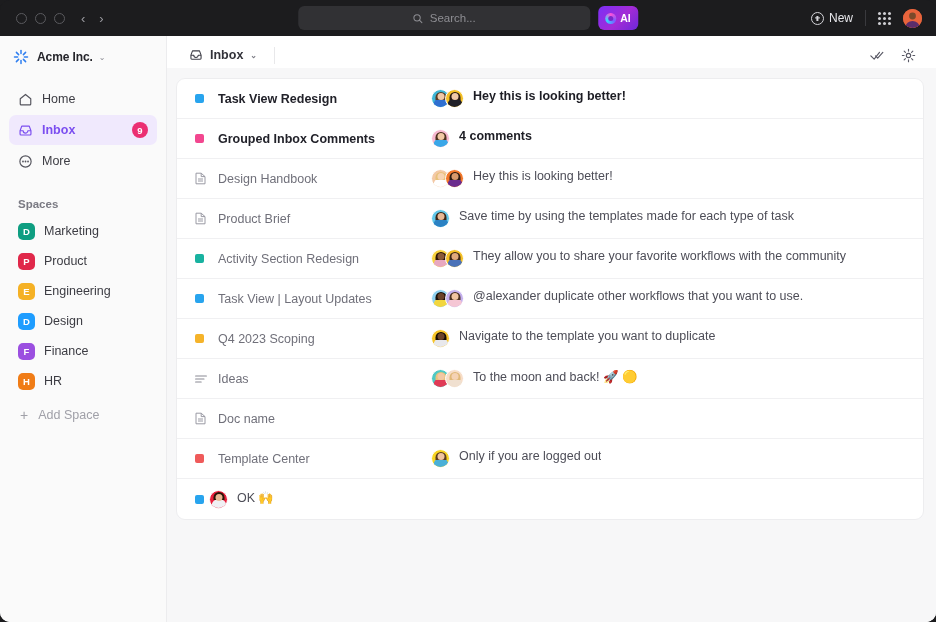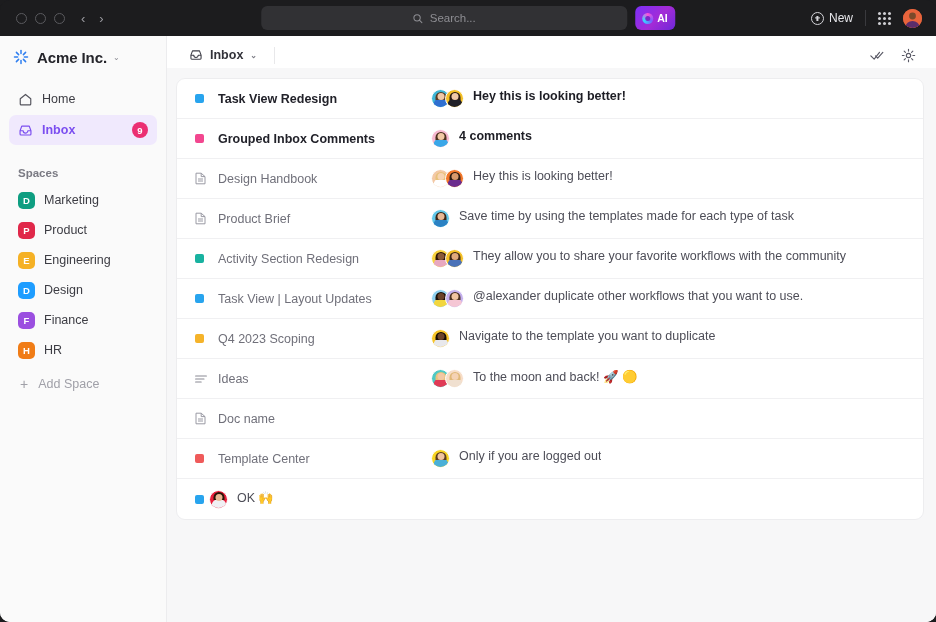--- a/index.html
+++ b/index.html
@@ -33,21 +33,21 @@
     border: 1px solid #5a5a5e; background: transparent;
   }
   .navchevrons { display: flex; align-items: center; gap: 14px; margin-left: 16px; }
   .navchevrons .ch { color: #9a9aa0; font-size: 13px; line-height: 1; cursor: default; }
 
   .search-wrap {
     position: absolute; left: 50%; transform: translateX(-50%);
     display: flex; align-items: center; gap: 8px;
   }
   .searchbox {
-    width: 366px; height: 24px;
+    width: 292px; height: 24px;
     background: #313134; border-radius: 6px;
     display: flex; align-items: center; justify-content: center; gap: 6px;
   }
   .searchbox .sico { width: 11px; height: 11px; display:block; }
   .searchbox .stext { color: #8e8e93; font-size: 11.5px; }
   .ai-btn {
     height: 24px; padding: 0 7px; border-radius: 6px;
     background: linear-gradient(135deg, #7b2ff7 0%, #a32bd6 55%, #6d28d9 100%);
     display: flex; align-items: center; gap: 4px;
     color: #fff; font-size: 10.5px; font-weight: 600;
@@ -93,21 +93,21 @@
     border-right:1px solid #ececee;
     padding: 0 9px;
     display:flex; flex-direction:column;
   }
   .ws-row {
     height: 34px; margin-top: 4px;
     display:flex; align-items:center; gap:8px; padding: 0 4px;
     border-radius:6px;
   }
   .ws-logo { width:16px;height:16px;position:relative;flex:0 0 16px; }
-  .ws-name { font-size:15px; font-weight:700; color:#25252b; letter-spacing:-0.1px;text-align:right; }
+  .ws-name { font-size:12px; font-weight:700; color:#25252b; letter-spacing:-0.1px;text-align:right; }
   .ws-caret { font-size:8px; color:#8a8a92; margin-left:-2px; }
 
   .nav-list { margin-top: 10px; display:flex; flex-direction:column; gap:1px; }
   .nav-item {
     height: 30px; border-radius: 7px;
     display:flex; align-items:center; gap:9px; padding: 0 9px;
     font-size:12.5px; color:#3c3c43; cursor:default;
   }
   .nav-item.active { background:#f0e9fd; color:#7b4ef0; font-weight:600; }
   .nav-item .nicon { width:15px;height:15px;flex:0 0 15px;display:block; }
@@ -289,20 +289,29 @@
 
         <div class="nav-item active">
           <svg class="nicon" viewBox="0 0 16 16">
             <path d="M2.2 8.2 4 3.3h8l1.8 4.9v3.6a1 1 0 0 1-1 1H3.2a1 1 0 0 1-1-1z" fill="none" stroke="#7b4ef0" stroke-width="1.25" stroke-linejoin="round"></path>
             <path d="M2.2 8.3h3.3a2.5 2.5 0 0 0 5 0h3.3" fill="none" stroke="#7b4ef0" stroke-width="1.25" stroke-linejoin="round"></path>
           </svg>
           <span class="nav-label">Inbox</span>
           <span class="badge">9</span>
         </div>
 
+        <div class="nav-item">
+          <svg class="nicon" viewBox="0 0 16 16">
+            <circle cx="8" cy="8" r="6" fill="none" stroke="#55555e" stroke-width="1.25"></circle>
+            <circle cx="5.3" cy="8" r="0.95" fill="#55555e"></circle>
+            <circle cx="8" cy="8" r="0.95" fill="#55555e"></circle>
+            <circle cx="10.7" cy="8" r="0.95" fill="#55555e"></circle>
+          </svg>
+          <span class="nav-label">More</span>
+        </div>
       </nav>
 
       <div class="section-title">Spaces</div>
 
       <div>
         <div class="space-item">
           <span class="sq" style="background:#0e9e81">D</span>
           <span>Marketing</span>
         </div>
         <div class="space-item">

